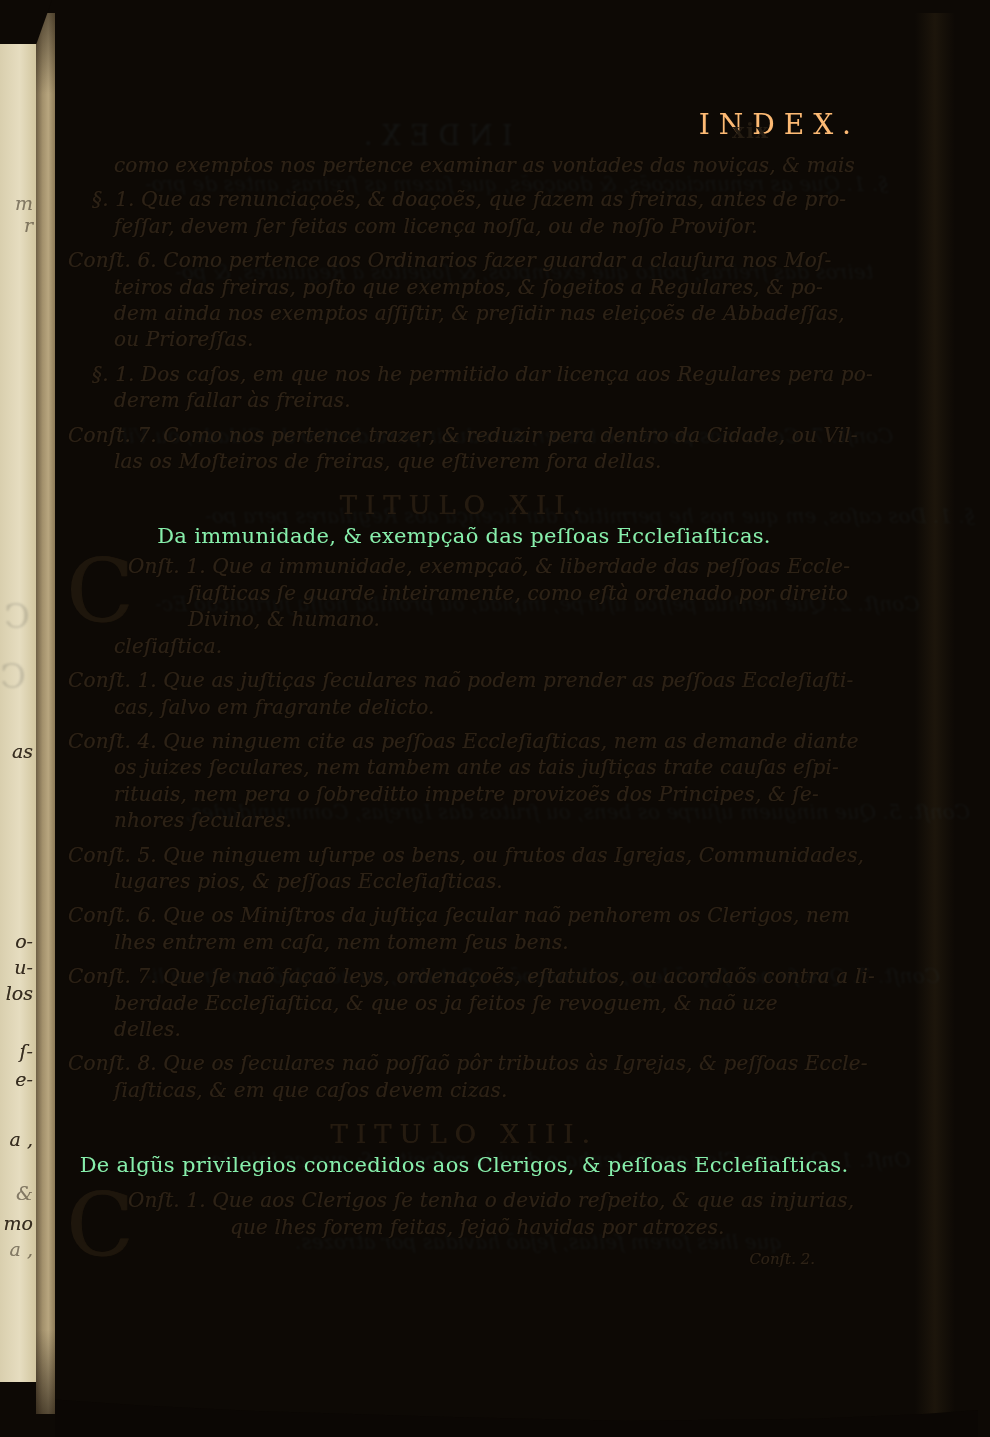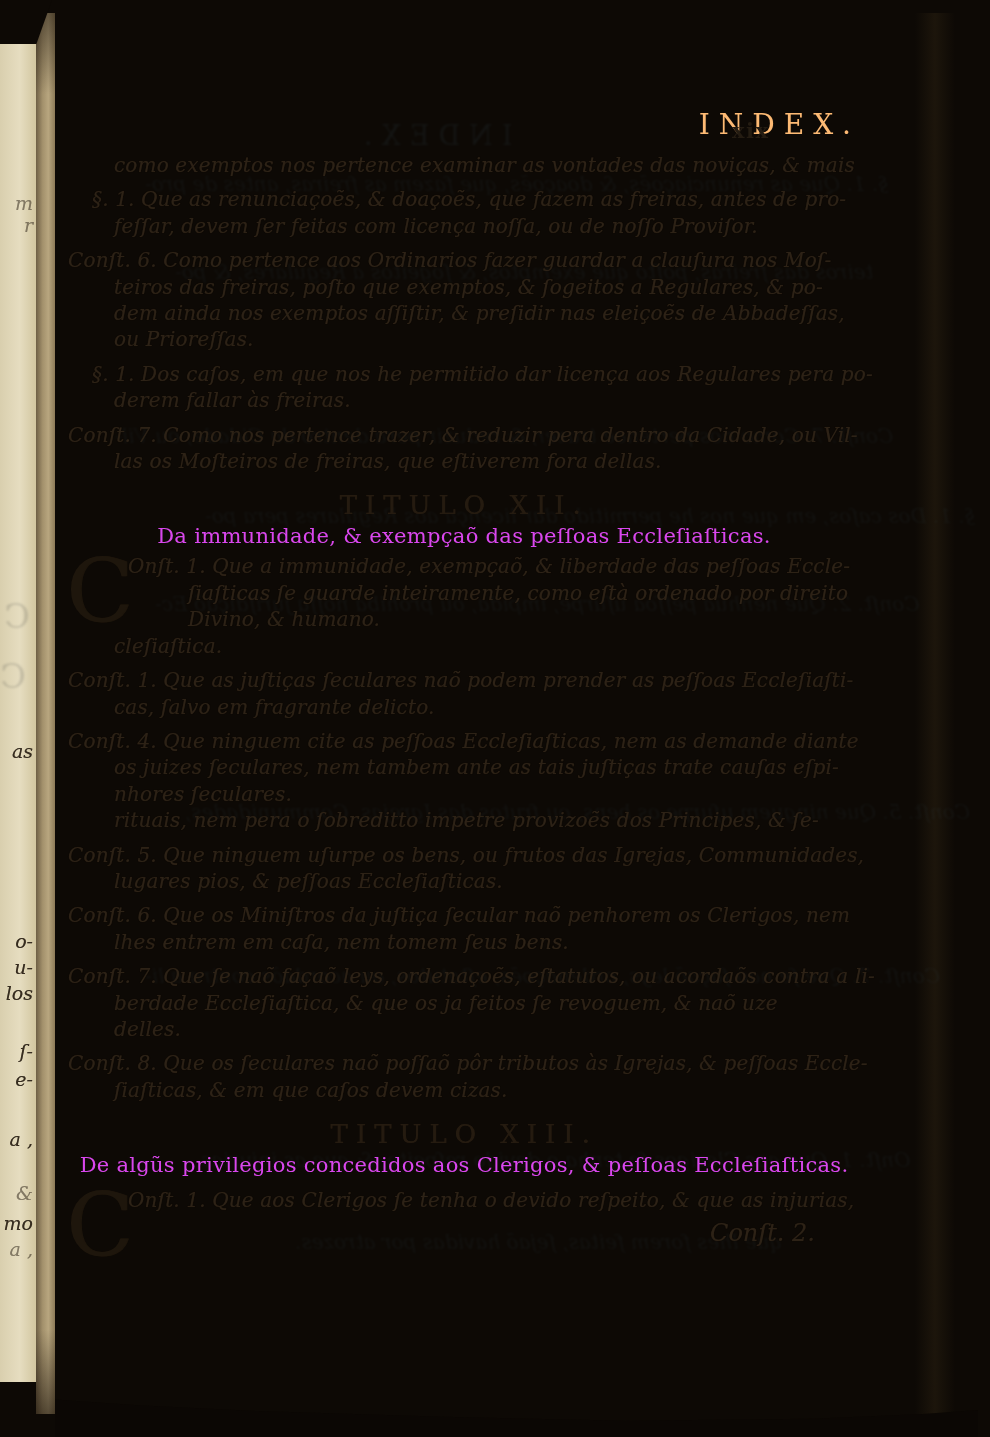--- a/index.html
+++ b/index.html
@@ -53,32 +53,32 @@
 
   .ln{font-style:italic;font-size:20px;line-height:26.4px;white-space:nowrap;
     letter-spacing:.15px;text-shadow:0 0 .7px rgba(45,34,22,.55);}
   .c1{padding-left:24px;}
   .c2{padding-left:46px;}
   .p{margin-top:8px;}
 
   .sec-head{margin-top:16px;height:32px;text-align:center;font-style:normal;
     font-size:26px;letter-spacing:8px;color:#251b10;text-shadow:.5px 0 0 #251b10;}
   .sec-sub{margin-top:2px;height:26px;text-align:center;font-style:normal;
-    font-size:21px;letter-spacing:.3px;color:#d946ef;text-shadow:.3px 0 0 #251b10;}
+    font-size:21px;letter-spacing:.3px;color:#86efac;text-shadow:.3px 0 0 #251b10;}
 
   .droppara{position:relative;margin-top:3px;}
   .droppara.t13{margin-top:8px;}
   .dropcap{position:absolute;left:-2px;top:2px;font-size:88px;line-height:74px;
     font-style:normal;color:#1e160c;text-shadow:1px 0 0 #1e160c;}
   .d1{padding-left:60px;}
   .d2{padding-left:120px;}
   .d2b{padding-left:162px;}
 
   .catchword{margin-top:6px;text-align:right;padding-right:45px;font-style:italic;
-    font-size:24px;line-height:26px;text-shadow:0 0 .7px rgba(45,34,22,.55);}
+    font-size:15px;line-height:26px;text-shadow:0 0 .7px rgba(45,34,22,.55);}
 
   
   .ghost{position:absolute;transform:scaleX(-1);filter:blur(1.3px);opacity:.11;
     color:#3e5a68;font-style:italic;font-size:20px;white-space:nowrap;pointer-events:none;}
   .ghost.head{font-style:normal;font-size:27px;letter-spacing:9px;opacity:.14;}
 </style>
 </head>
 <body>
 
 <div class="facing-strip">
@@ -140,38 +140,39 @@
       <div class="ln d1">Onſt. 1. Que a immunidade, exempçaõ, &amp; liberdade das peſſoas Eccle-</div>
       <div class="ln d2">ſiaſticas ſe guarde inteiramente, como eſtà ordenado por direito</div>
       <div class="ln d2">Divino, &amp; humano.</div>
     </div>
 
     <div class="ln c2">cleſiaſtica.</div>
     <div class="ln p">Conſt. 1. Que as juſtiças ſeculares naõ podem prender as peſſoas Eccleſiaſti-</div>
     <div class="ln c2">cas, ſalvo em fragrante delicto.</div>
     <div class="ln p">Conſt. 4. Que ninguem cite as peſſoas Eccleſiaſticas, nem as demande diante</div>
     <div class="ln c2">os juizes ſeculares, nem tambem ante as tais juſtiças trate cauſas eſpi-</div>
+    <div class="ln c2">rituais, nem pera o ſobreditto impetre provizoẽs dos Principes, &amp; ſe-</div>
     <div class="ln c2">nhores ſeculares.</div>
-    <div class="ln c2">rituais, nem pera o ſobreditto impetre provizoẽs dos Principes, &amp; ſe-</div>
     <div class="ln p">Conſt. 5. Que ninguem uſurpe os bens, ou frutos das Igrejas, Communidades,</div>
     <div class="ln c2">lugares pios, &amp; peſſoas Eccleſiaſticas.</div>
     <div class="ln p">Conſt. 6. Que os Miniſtros da juſtiça ſecular naõ penhorem os Clerigos, nem</div>
     <div class="ln c2">lhes entrem em caſa, nem tomem ſeus bens.</div>
     <div class="ln p">Conſt. 7. Que ſe naõ façaõ leys, ordenaçoẽs, eſtatutos, ou acordaõs contra a li-</div>
     <div class="ln c2">berdade Eccleſiaſtica, &amp; que os ja feitos ſe revoguem, &amp; naõ uze</div>
     <div class="ln c2">delles.</div>
     <div class="ln p">Conſt. 8. Que os ſeculares naõ poſſaõ pôr tributos às Igrejas, &amp; peſſoas Eccle-</div>
     <div class="ln c2">ſiaſticas, &amp; em que caſos devem cizas.</div>
 
     <div class="sec-head">TITULO XIII.</div>
     <div class="sec-sub">De algũs privilegios concedidos aos Clerigos, &amp; peſſoas Eccleſiaſticas.</div>
 
     <div class="droppara t13">
       <span class="dropcap">C</span>
       <div class="ln d1">Onſt. 1. Que aos Clerigos ſe tenha o devido reſpeito, &amp; que as injurias,</div>
+      <div class="ln d2b">que lhes forem feitas, ſejaõ havidas por atrozes.</div>
     </div>
 
     <div class="catchword">Conſt. 2.</div>
   </div>
 
   <div class="bottom-tear"></div>
 </div>
 
 <div class="top-band"></div>
 <div class="top-left-corner"></div>

